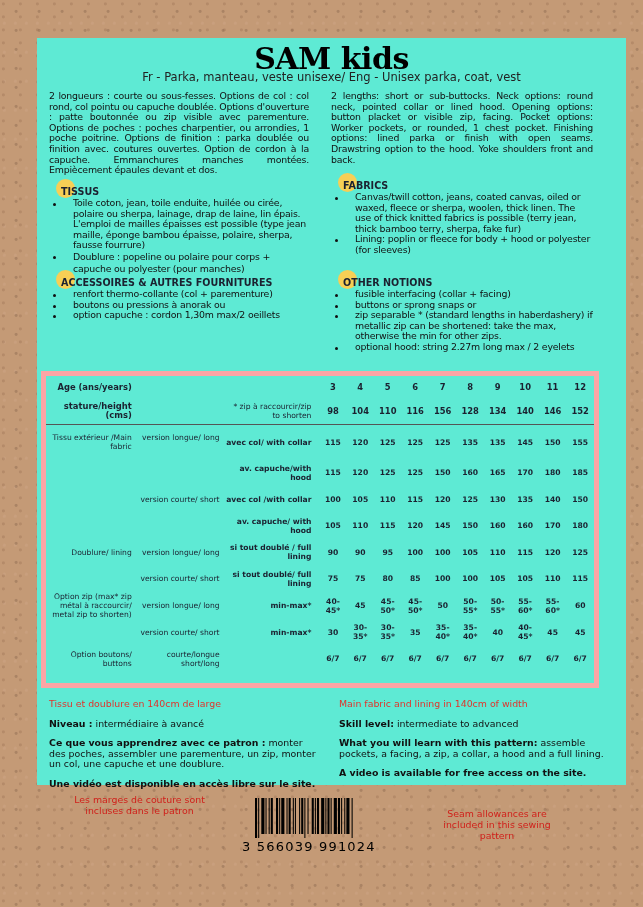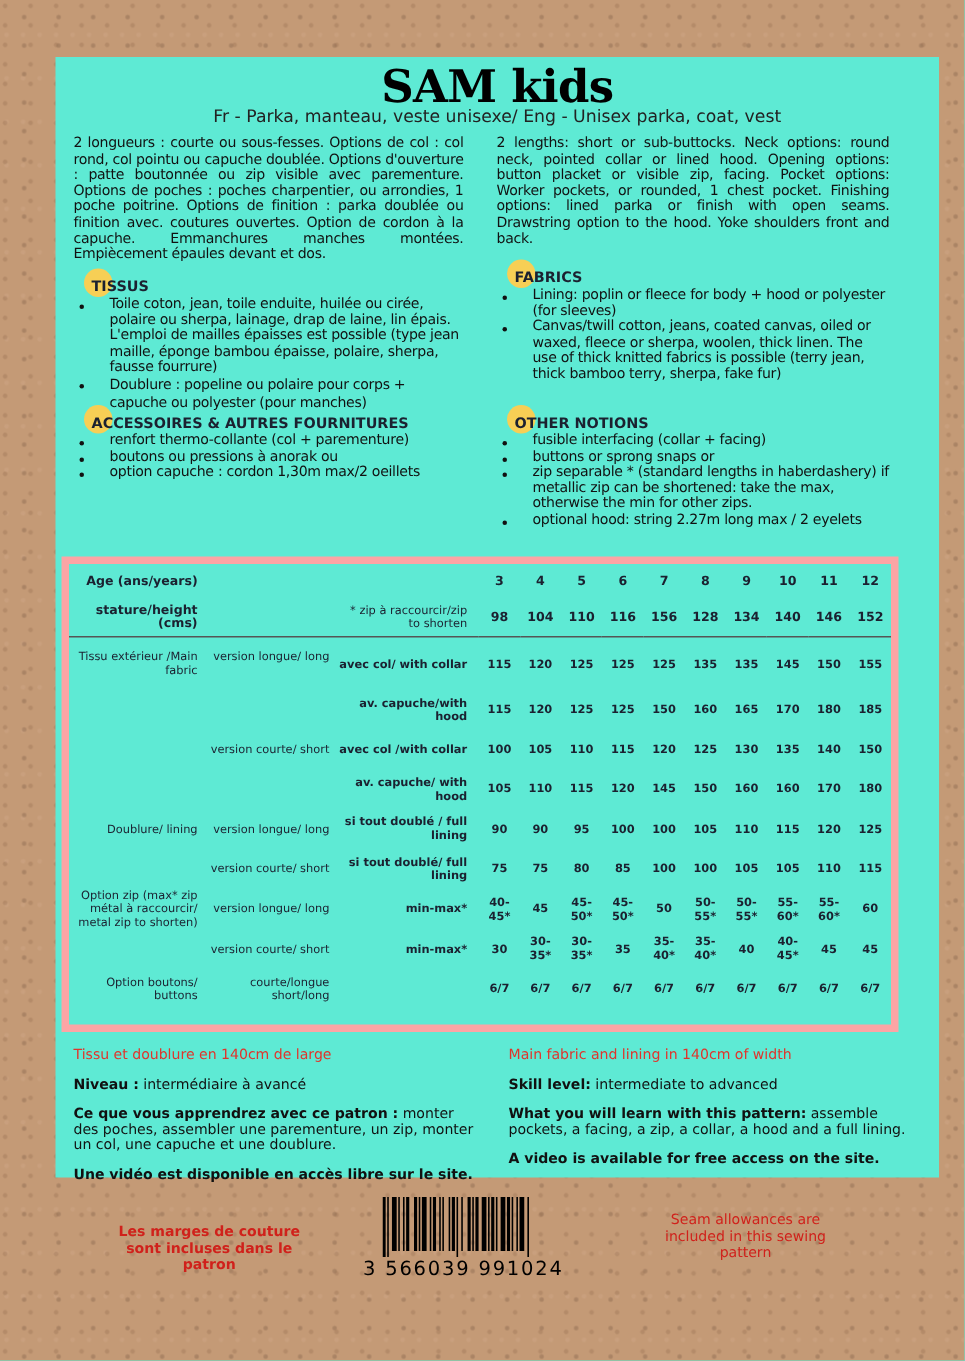--- a/index.html
+++ b/index.html
@@ -95,22 +95,22 @@
       <li style="line-height:12px;">Doublure : popeline ou polaire pour corps + capuche ou polyester (pour manches)</li>
     </ul>
   </div>
 
   <div class="col right-col" style="top:142px;">
     <div class="section-head">
       <span class="dot"></span>
       <span>FABRICS</span>
     </div>
     <ul class="bul">
+      <li>Canvas/twill cotton, jeans, coated canvas, oiled or waxed, fleece or sherpa, woolen, thick linen. The use of thick knitted fabrics is possible (terry jean, thick bamboo terry, sherpa, fake fur)</li>
       <li>Lining: poplin or fleece for body + hood or polyester (for sleeves)</li>
-      <li>Canvas/twill cotton, jeans, coated canvas, oiled or waxed, fleece or sherpa, woolen, thick linen. The use of thick knitted fabrics is possible (terry jean, thick bamboo terry, sherpa, fake fur)</li>
     </ul>
   </div>
 
   <div class="col left-col" style="top:239px;">
     <div class="section-head">
       <span class="dot"></span>
       <span>ACCESSOIRES &amp; AUTRES FOURNITURES</span>
     </div>
     <ul class="bul">
       <li>renfort thermo-collante (col + parementure)</li>
@@ -311,21 +311,21 @@
     <p style="font-weight:bold;">Une vidéo est disponible en accès libre sur le site.</p>
   </div>
 
   <div class="info" style="left:302px; top:661px; width:270px;">
     <p class="red">Main fabric and lining in 140cm of width</p>
     <p><b>Skill level:</b><span> intermediate to advanced</span></p>
     <p><b>What you will learn with this pattern:</b><span> assemble pockets, a facing, a zip, a collar, a hood and a full lining.</span></p>
     <p style="font-weight:bold;">A video is available for free access on the site.</p>
   </div>
 
-  <div class="seam" style="left:30px; top:778px; width:145px;font-weight:bold;">Les marges de couture sont incluses dans le patron</div>
+  <div class="seam" style="left:30px; top:756px; width:145px;">Les marges de couture sont incluses dans le patron</div>
   <div class="seam" style="left:400px; top:770px; width:120px;">Seam allowances are included in this sewing pattern</div>
 
   <svg class="barcode" id="barcode" viewBox="0 0 148 40" preserveAspectRatio="none">
       <rect x="0" y="0" width="2.1" height="40" fill="#000"></rect>
       <rect x="3.1500000000000004" y="0" width="1.05" height="40" fill="#000"></rect>
       <rect x="6.300000000000001" y="0" width="3.1500000000000004" height="36" fill="#000"></rect>
       <rect x="10.500000000000002" y="0" width="1.05" height="36" fill="#000"></rect>
       <rect x="13.650000000000002" y="0" width="1.05" height="36" fill="#000"></rect>
       <rect x="15.750000000000004" y="0" width="2.1" height="36" fill="#000"></rect>
       <rect x="21.000000000000007" y="0" width="2.1" height="36" fill="#000"></rect>

